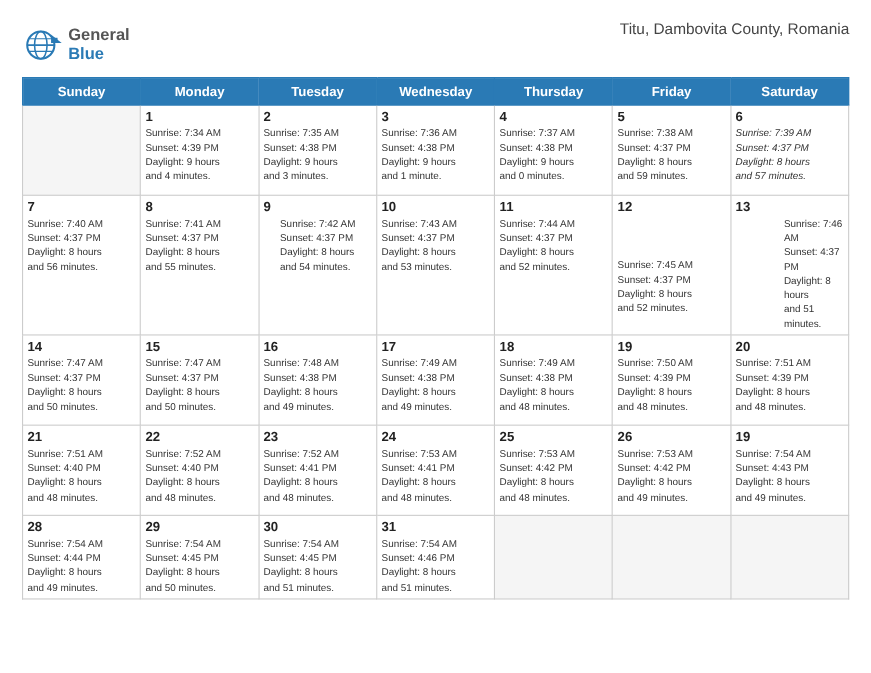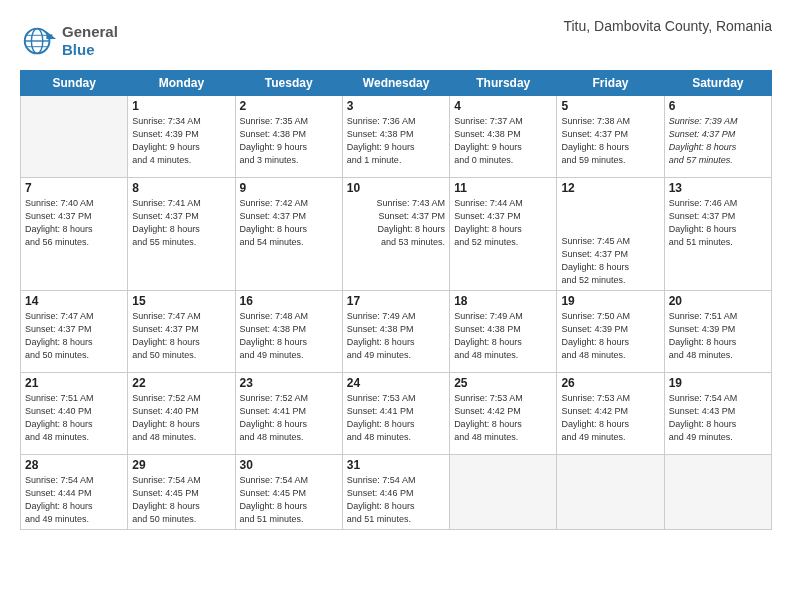--- a/index.html
+++ b/index.html
@@ -190,49 +190,49 @@
           </td>
           <td>
             <span class="day-num">8</span>
             <div class="day-info" style="white-space: pre-line;">Sunrise: 7:41 AM
 Sunset: 4:37 PM
 Daylight: 8 hours
 and 55 minutes.</div>
           </td>
           <td>
             <span class="day-num">9</span>
-            <div class="day-info" style="white-space: pre-line;">Sunrise: 7:42 AM
+            <div class="day-info" style="white-space: pre-line; margin-left: 15px;">Sunrise: 7:42 AM
 Sunset: 4:37 PM
 Daylight: 8 hours
 and 54 minutes.</div>
           </td>
           <td>
             <span class="day-num">10</span>
-            <div class="day-info" style="white-space: pre-line; text-align: right;">Sunrise: 7:43 AM
+            <div class="day-info" style="white-space: pre-line;">Sunrise: 7:43 AM
 Sunset: 4:37 PM
 Daylight: 8 hours
 and 53 minutes.</div>
           </td>
           <td>
             <span class="day-num">11</span>
             <div class="day-info" style="white-space: pre-line;">Sunrise: 7:44 AM
 Sunset: 4:37 PM
 Daylight: 8 hours
 and 52 minutes.</div>
           </td>
           <td>
             <span class="day-num">12</span>
             <div class="day-info" style="white-space: pre-line; margin-top: 40px;">Sunrise: 7:45 AM
 Sunset: 4:37 PM
 Daylight: 8 hours
 and 52 minutes.</div>
           </td>
           <td>
             <span class="day-num">13</span>
-            <div class="day-info" style="white-space: pre-line;">Sunrise: 7:46 AM
+            <div class="day-info" style="white-space: pre-line; margin-left: 44px;">Sunrise: 7:46 AM
 Sunset: 4:37 PM
 Daylight: 8 hours
 and 51 minutes.</div>
           </td>
         </tr>
         <tr>
           <td>
             <span class="day-num">14</span>
             <div class="day-info" style="white-space: pre-line;">Sunrise: 7:47 AM
 Sunset: 4:37 PM

